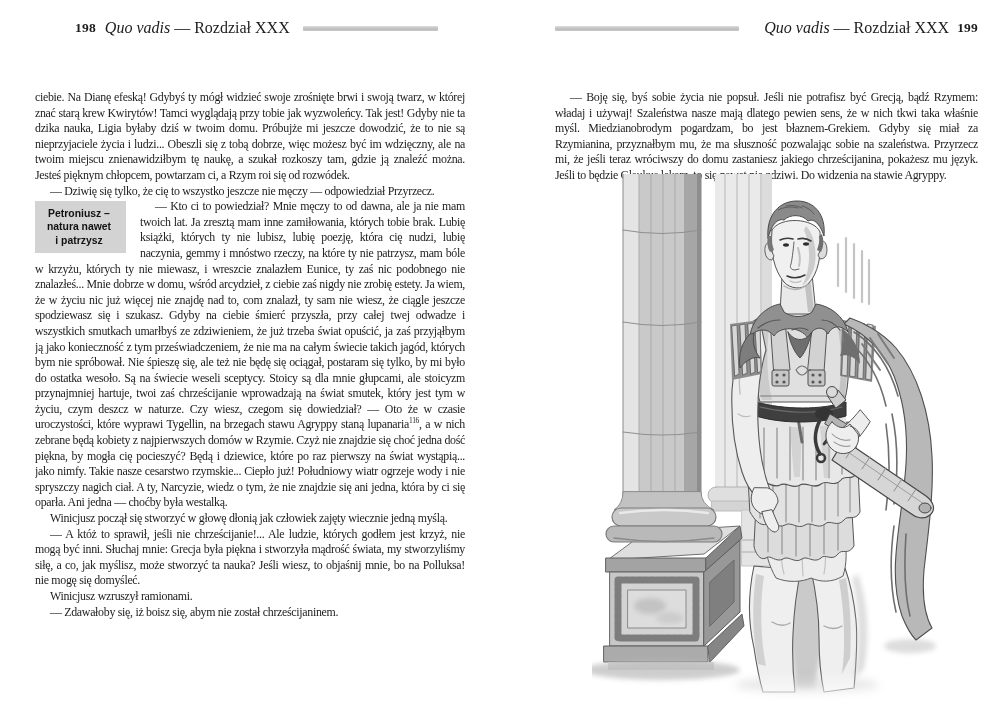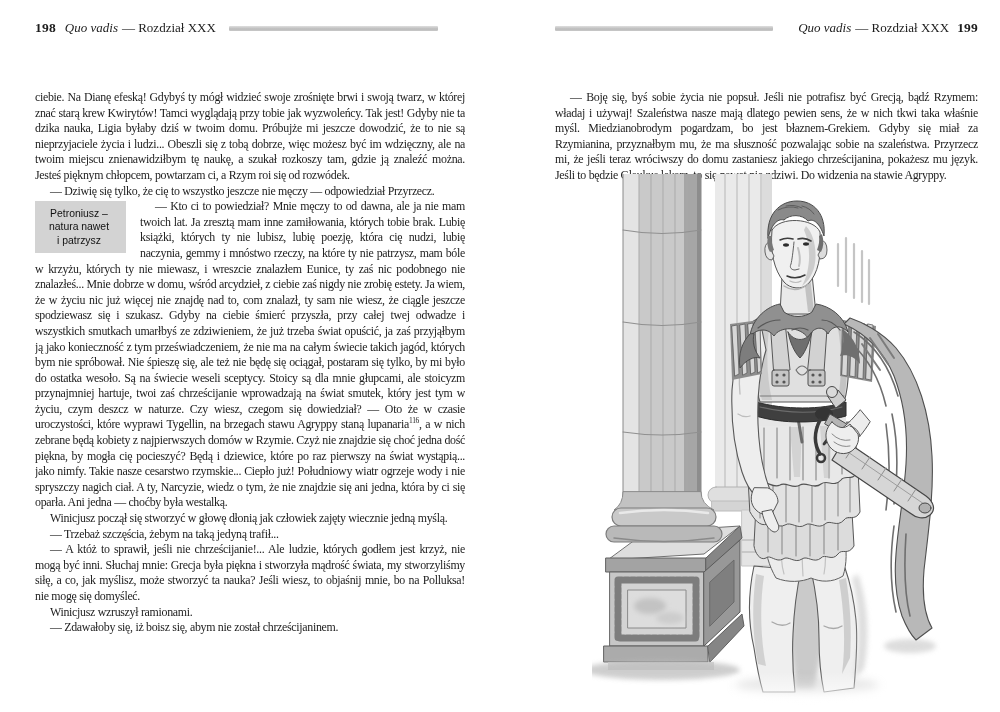--- a/index.html
+++ b/index.html
@@ -6,43 +6,43 @@
   body{
     width:1000px;height:712px;position:relative;background:#ffffff;
     font-family:"Liberation Serif","DejaVu Serif",serif;color:#1c1c1c;overflow:hidden;
   }
   .page{position:absolute;top:0;height:712px;}
   #left-page{left:35px;width:430px;}
   #right-page{left:555px;width:423px;}
 
   .page-header{position:absolute;top:20px;left:0;right:0;display:flex;align-items:center;height:16px;}
   .pagenum{font-weight:bold;font-size:13.5px;letter-spacing:.2px;}
-  .runtitle{font-size:13px;white-space:nowrap;}
+  .runtitle{font-size:16px;white-space:nowrap;}
   .rt-em{font-style:italic;}
   .rt-rest{margin-left:4px;}
   .hbar{flex:1;height:5px;background:linear-gradient(180deg,#dedede,#bcbcbc 60%,#c8c8c8);border-radius:1px;}
-  .ph-left .pagenum{margin-right:9px;}
+  .ph-left .pagenum{margin-right:9px;margin-left:40px;}
   .ph-left .hbar{margin-left:13px;margin-right:27px;}
   .ph-right .hbar{margin-right:25px;}
   .ph-right .runtitle{margin-right:8px;}
 
   .bodytext{
     position:absolute;top:46px;left:0;right:0;
     font-size:11.9px;line-height:15.6px;text-align:justify;letter-spacing:-0.3px;
     hyphens:auto;margin-top:44px;-webkit-hyphens:auto;
   }
   .left-body{height:598px;overflow:hidden;}
   .bodytext p{margin:0;text-indent:15px;}
   .bodytext p.cont{text-indent:0;}
   .fnref{font-size:7.5px;line-height:0;}
 
   .note{
     float:left;width:90px;margin:2px 14px 3px -3px;padding:6px 2px;
     background:#d3d3d3;text-align:center;text-indent:0;color:#121212;
-    font-family:"Liberation Sans","DejaVu Sans",sans-serif;font-weight:normal;
+    font-family:"Liberation Sans","DejaVu Sans",sans-serif;font-weight:bold;
     font-size:10.4px;line-height:13.2px;letter-spacing:0;
   }
 
   .footnote{position:absolute;top:644px;left:0;width:430px;font-size:10.8px;letter-spacing:-0.2px;}
   .fnrule{width:205px;border-top:1px solid #4a4a4a;margin-bottom:5px;}
   .fntext sup{font-size:7.3px;margin-right:4px;}
   .fnterm{font-style:italic;margin-right:4px;}
 
   .illustration{position:absolute;left:37px;top:174px;width:408px;height:535px;}
   .illustration svg{display:block;width:100%;height:100%;}
@@ -60,21 +60,20 @@
   <div class="bodytext left-body">
     <p class="cont">ciebie. Na Dianę efeską! Gdybyś ty mógł widzieć swoje zrośnięte brwi i swoją twarz, w której znać starą krew Kwirytów! Tamci wyglądają przy tobie jak wyzwoleńcy. Tak jest! Gdyby nie ta dzika nauka, Ligia byłaby dziś w twoim domu. Próbujże mi jeszcze dowodzić, że to nie są nieprzyjaciele życia i ludzi... Obeszli się z tobą dobrze, więc możesz być im wdzięczny, ale na twoim miejscu znienawidziłbym tę naukę, a szukał rozkoszy tam, gdzie ją znaleźć można. Jesteś pięknym chłopcem, powtarzam ci, a Rzym roi się od rozwódek.</p>
     <p>— Dziwię się tylko, że cię to wszystko jeszcze nie męczy — odpowiedział Przyrzecz.</p>
     <aside class="note">
       <div>Petroniusz –</div>
       <div>natura nawet</div>
       <div>i patrzysz</div>
     </aside>
     <p><span>— Kto ci to powiedział? Mnie męczy to od dawna, ale ja nie mam twoich lat. Ja zresztą mam inne zamiłowania, których tobie brak. Lubię książki, których ty nie lubisz, lubię poezję, która cię nudzi, lubię naczynia, gemmy i mnóstwo rzeczy, na które ty nie patrzysz, mam bóle w krzyżu, których ty nie miewasz, i wreszcie znalazłem Eunice, ty zaś nic podobnego nie znalazłeś... Mnie dobrze w domu, wśród arcydzieł, z ciebie zaś nigdy nie zrobię estety. Ja wiem, że w życiu nic już więcej nie znajdę nad to, com znalazł, ty sam nie wiesz, że ciągle jeszcze spodziewasz się i szukasz. Gdyby na ciebie śmierć przyszła, przy całej twej odwadze i wszystkich smutkach umarłbyś ze zdziwieniem, że już trzeba świat opuścić, ja zaś przyjąłbym ją jako konieczność z tym przeświadczeniem, że nie ma na całym świecie takich jagód, których bym nie spróbował. Nie śpieszę się, ale też nie będę się ociągał, postaram się tylko, by mi było do ostatka wesoło. Są na świecie weseli sceptycy. Stoicy są dla mnie głupcami, ale stoicyzm przynajmniej hartuje, twoi zaś chrześcijanie wprowadzają na świat smutek, który jest tym w życiu, czym deszcz w naturze. Czy wiesz, czegom się dowiedział? — Oto że w czasie uroczystości, które wyprawi Tygellin, na brzegach stawu Agryppy staną lupanaria</span><sup class="fnref">116</sup><span>, a w nich zebrane będą kobiety z najpierwszych domów w Rzymie. Czyż nie znajdzie się choć jedna dość piękna, by mogła cię pocieszyć? Będą i dziewice, które po raz pierwszy na świat wystąpią... jako nimfy. Takie nasze cesarstwo rzymskie... Ciepło już! Południowy wiatr ogrzeje wody i nie spryszczy nagich ciał. A ty, Narcyzie, wiedz o tym, że nie znajdzie się ani jedna, która by ci się oparła. Ani jedna — choćby była westalką.</span></p>
     <p>Winicjusz począł się stworzyć w głowę dłonią jak człowiek zajęty wiecznie jedną myślą.</p>
-    <p>— Trzebaż szczęścia, żebym na taką jedyną trafił...</p>
     <p>— A któż to sprawił, jeśli nie chrześcijanie!... Ale ludzie, których godłem jest krzyż, nie mogą być inni. Słuchaj mnie: Grecja była piękna i stworzyła mądrość świata, my stworzyliśmy siłę, a co, jak myślisz, może stworzyć ta nauka? Jeśli wiesz, to objaśnij mnie, bo na Polluksa! nie mogę się domyśleć.</p>
     <p>Winicjusz wzruszył ramionami.</p>
     <p>— Zdawałoby się, iż boisz się, abym nie został chrześcijaninem.</p>
   </div>
 
 </section>
 
 <section class="page" id="right-page">
   <header class="page-header ph-right">
     <span class="hbar"></span>

